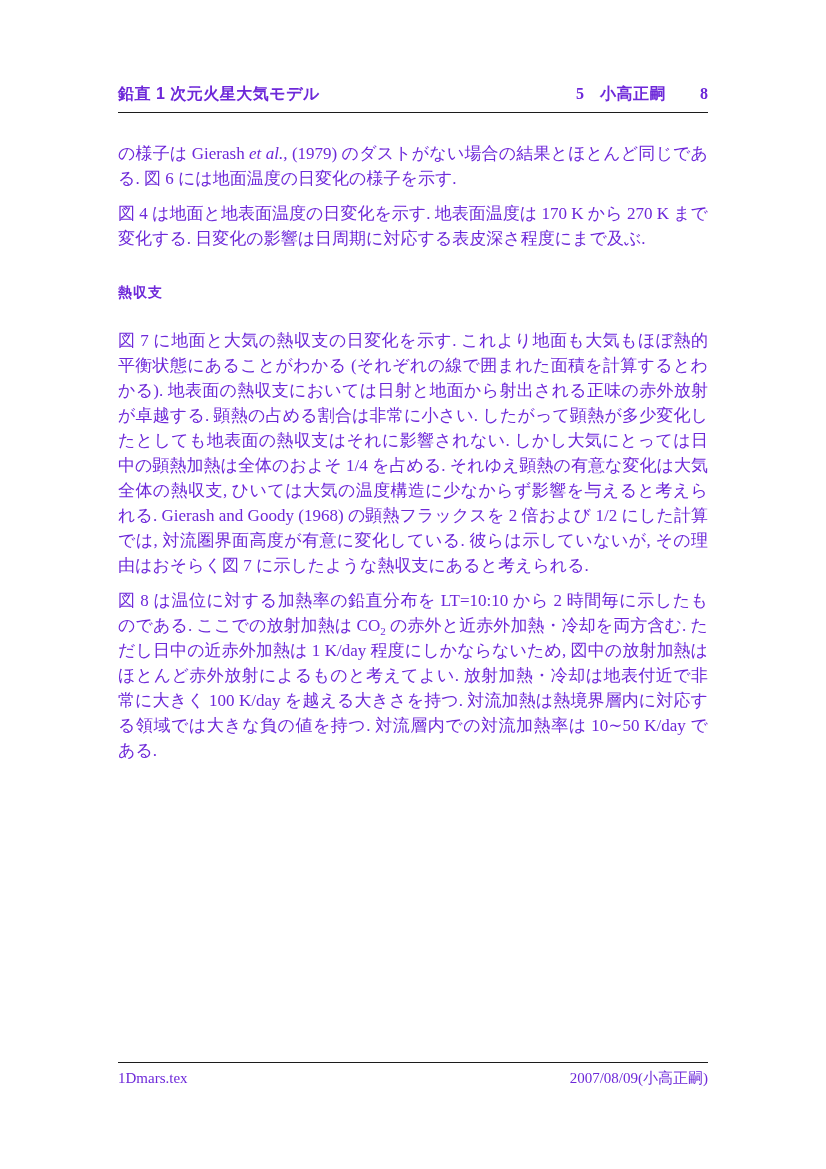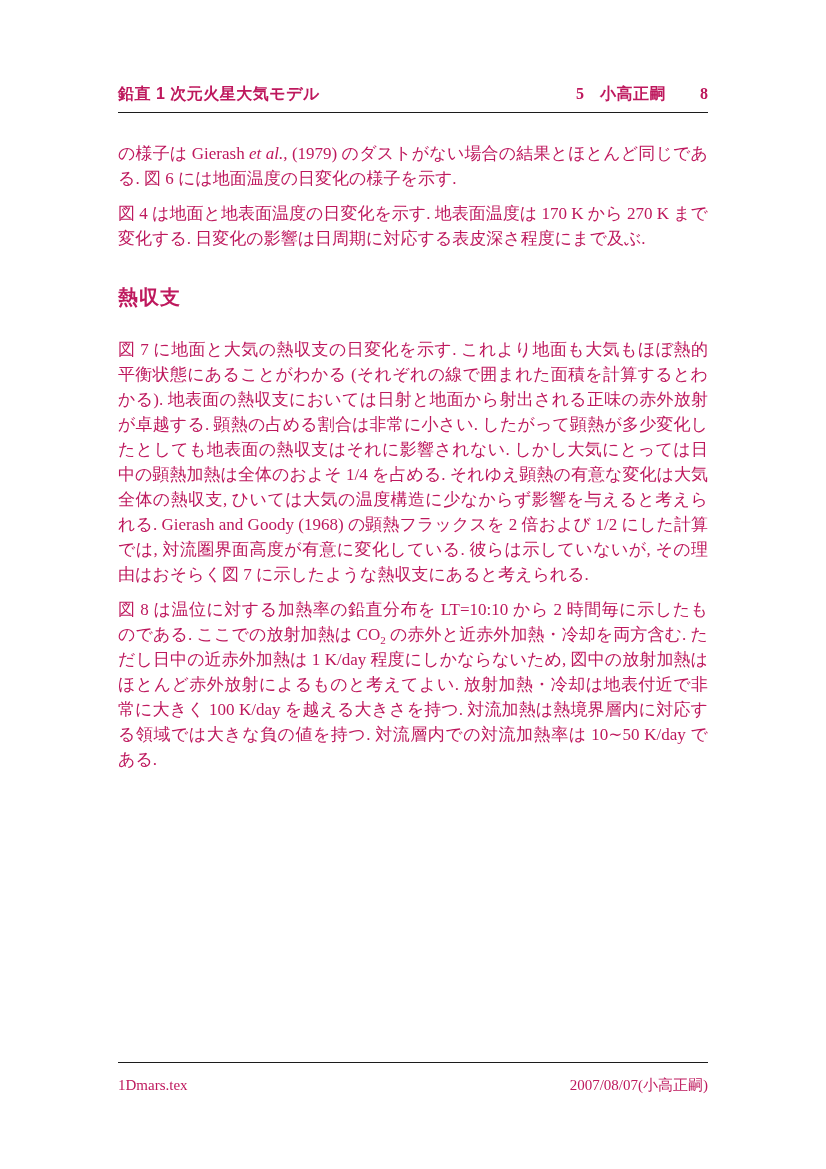--- a/index.html
+++ b/index.html
@@ -5,21 +5,21 @@
   html, body {
     margin: 0;
     padding: 0;
     background: #ffffff;
   }
   .page {
     position: relative;
     width: 826px;
     height: 1169px;
     background: #ffffff;
-    color: #be185d;
+    color: #6d28d9;
     font-family: "Liberation Serif", "DejaVu Serif", serif;
     overflow: hidden;
   }
   
   .running-header {
     position: absolute;
     left: 118px;
     width: 590px;
     top: 84px;
     display: flex;
@@ -67,33 +67,33 @@
   .body-text p em {
     font-style: italic;
     margin-top: 22px;
   }
   .body-text p sub {
     font-size: 11px;
     line-height: 0;
   }
   .section-heading {
     font-family: "Liberation Sans", "DejaVu Sans", sans-serif;
-    font-size: 20px;
+    font-size: 14px;
     font-weight: bold;
     margin: 33px 0 26px 0;
     letter-spacing: 1px;
   }
   
   .running-footer {
     position: absolute;
     left: 118px;
     width: 590px;
     top: 1062px;
     border-top: 1.5px solid #1c1c1c;
-    padding-top: 13px;
+    padding-top: 6px;
     display: flex;
     justify-content: space-between;
     align-items: baseline;
     font-size: 15px;
   }
 </style>
 </head>
 <body>
 
 <div class="page">
@@ -110,16 +110,16 @@
   <div class="body-text">
     <p><span>の様子は Gierash </span><em>et al.,</em><span> (1979) のダストがない場合の結果とほとんど同じである. 図 6 には地面温度の日変化の様子を示す.</span></p>
     <p><span>図 4 は地面と地表面温度の日変化を示す. 地表面温度は 170 K から 270 K まで変化する. 日変化の影響は日周期に対応する表皮深さ程度にまで及ぶ.</span></p>
     <h2 class="section-heading">熱収支</h2>
     <p><span>図 7 に地面と大気の熱収支の日変化を示す. これより地面も大気もほぼ熱的平衡状態にあることがわかる (それぞれの線で囲まれた面積を計算するとわかる). 地表面の熱収支においては日射と地面から射出される正味の赤外放射が卓越する. 顕熱の占める割合は非常に小さい. したがって顕熱が多少変化したとしても地表面の熱収支はそれに影響されない. しかし大気にとっては日中の顕熱加熱は全体のおよそ 1/4 を占める. それゆえ顕熱の有意な変化は大気全体の熱収支, ひいては大気の温度構造に少なからず影響を与えると考えられる. Gierash and Goody (1968) の顕熱フラックスを 2 倍および 1/2 にした計算では, 対流圏界面高度が有意に変化している. 彼らは示していないが, その理由はおそらく図 7 に示したような熱収支にあると考えられる.</span></p>
     <p><span>図 8 は温位に対する加熱率の鉛直分布を LT=10:10 から 2 時間毎に示したものである. ここでの放射加熱は CO</span><sub>2</sub><span> の赤外と近赤外加熱・冷却を両方含む. ただし日中の近赤外加熱は 1 K/day 程度にしかならないため, 図中の放射加熱はほとんど赤外放射によるものと考えてよい. 放射加熱・冷却は地表付近で非常に大きく 100 K/day を越える大きさを持つ. 対流加熱は熱境界層内に対応する領域では大きな負の値を持つ. 対流層内での対流加熱率は 10∼50 K/day である.</span></p>
   </div>
 
   <div class="running-footer">
     <span>1Dmars.tex</span>
-    <span>2007/08/07(小高正嗣)</span>
+    <span>2007/08/09(小高正嗣)</span>
   </div>
 
 </div>
 
 </body></html>

